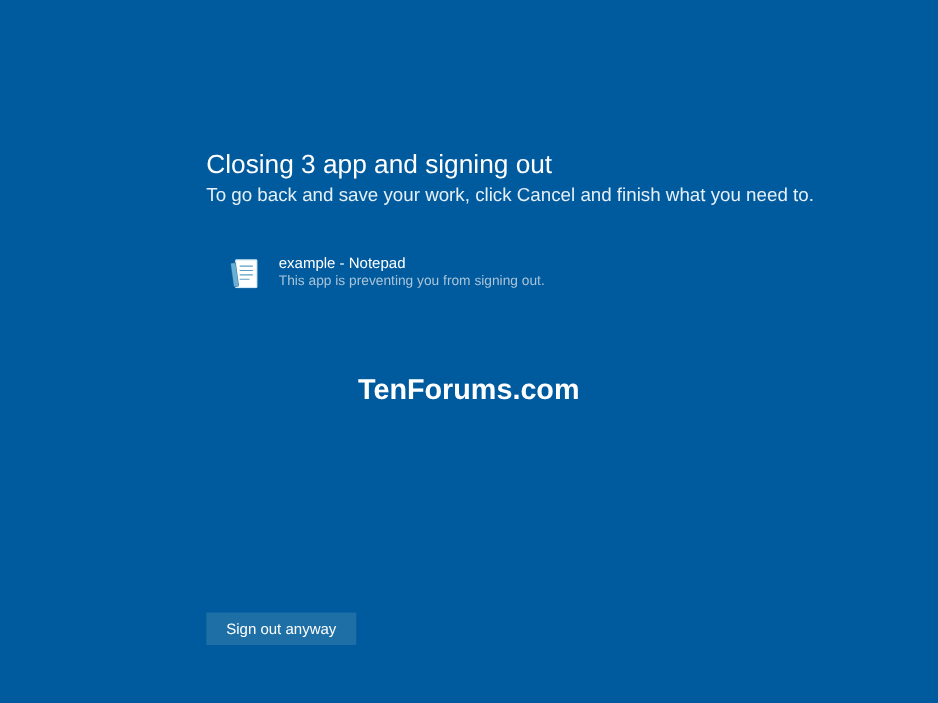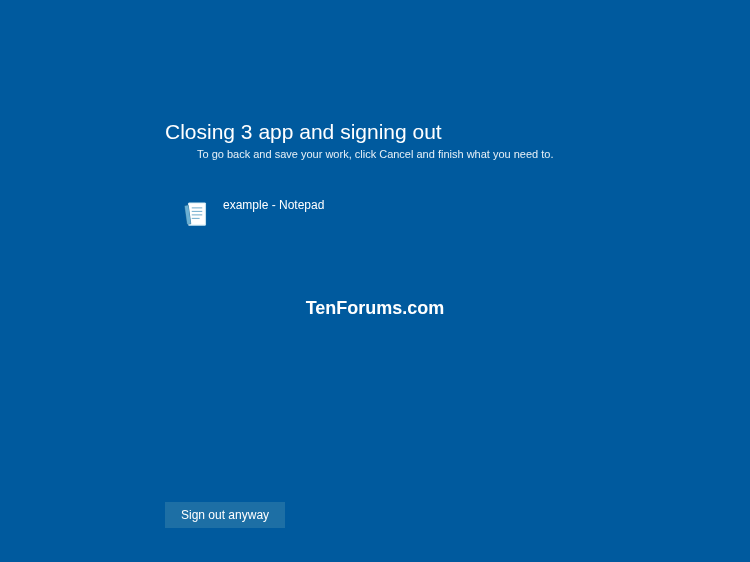--- a/index.html
+++ b/index.html
@@ -22,24 +22,23 @@
       top: 120px;
       width: 500px;
     }
     .title {
       font-size: 21px;
       font-weight: 300;
       color: #ffffff;
       margin-bottom: 4px;
     }
     .subtitle {
-      font-size: 11px;
+      font-size: 15px;
       font-weight: 400;
       color: #e6f0f7;
-      margin-left: 32px;
     }
     .app-list {
       margin-top: 38px;
     }
     .app-item {
       display: flex;
       align-items: flex-start;
       gap: 12px;
       padding-left: 18px;
     }
@@ -60,29 +59,29 @@
     }
     .app-status {
       font-size: 11px;
       color: #a8c4d8;
     }
     .watermark {
       position: absolute;
       top: 298px;
       left: 50%;
       transform: translateX(-50%);
-      font-size: 18px;
+      font-size: 23px;
       font-weight: bold;
       color: #ffffff;
       font-family: Arial, sans-serif;
     }
     .button-row {
       position: absolute;
       left: 165px;
-      top: 502px;
+      top: 490px;
       display: flex;
       gap: 10px;
     }
     .btn {
       background-color: #1d6fa5;
       color: #ffffff;
       border: none;
       font-size: 12px;
       font-family: "Segoe UI", Tahoma, sans-serif;
       height: 26px;
@@ -109,20 +108,21 @@
           <line x1="10" y1="9" x2="22" y2="9" stroke="#5a9ec4" stroke-width="1"></line>
           <line x1="10" y1="13" x2="22" y2="13" stroke="#5a9ec4" stroke-width="1"></line>
           <line x1="10" y1="17" x2="22" y2="17" stroke="#5a9ec4" stroke-width="1"></line>
           <line x1="10" y1="21" x2="19" y2="21" stroke="#5a9ec4" stroke-width="1"></line>
           <rect x="3" y="6" width="5" height="22" rx="1" fill="#3a7aa0" transform="rotate(-8 5 17)"></rect>
           <rect x="3.5" y="6.5" width="4" height="21" rx="0.5" fill="#6ab0d4" transform="rotate(-8 5 17)"></rect>
         </svg>
       </span>
       <div class="app-info">
         <span class="app-name">example - Notepad</span>
+        <span class="app-status">This app is preventing you from signing out.</span>
       </div>
     </div>
   </div>
 </div>
 
 <div class="watermark">TenForums.com</div>
 
 <div class="button-row">
   <button class="btn">Sign out anyway</button>
 </div>

